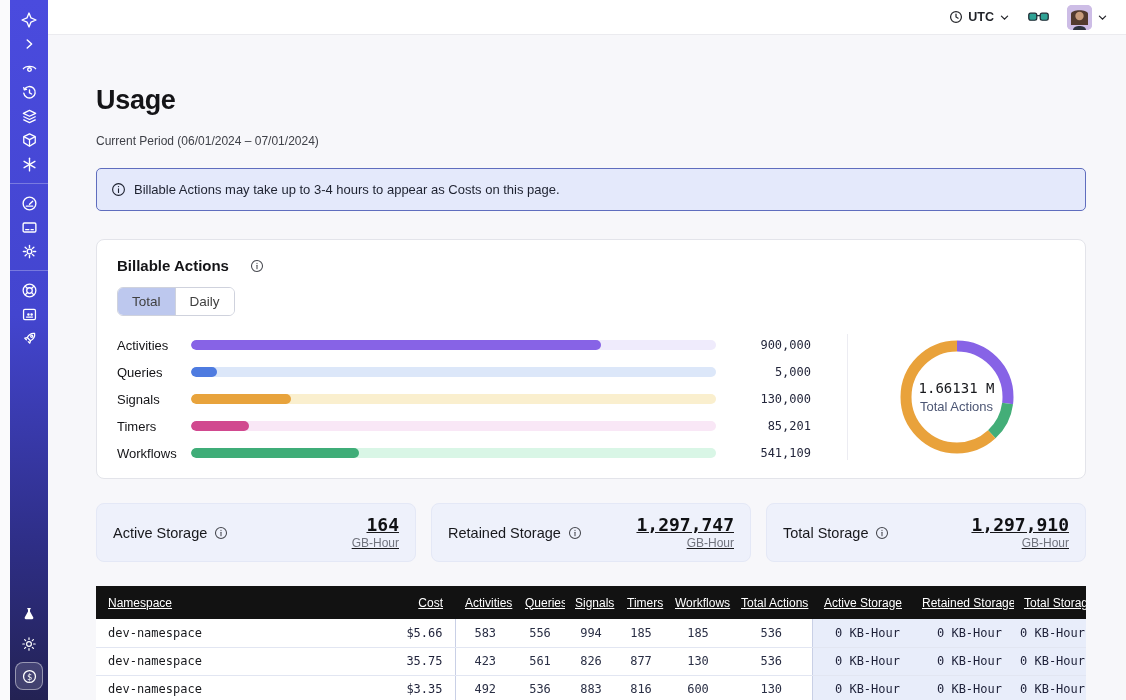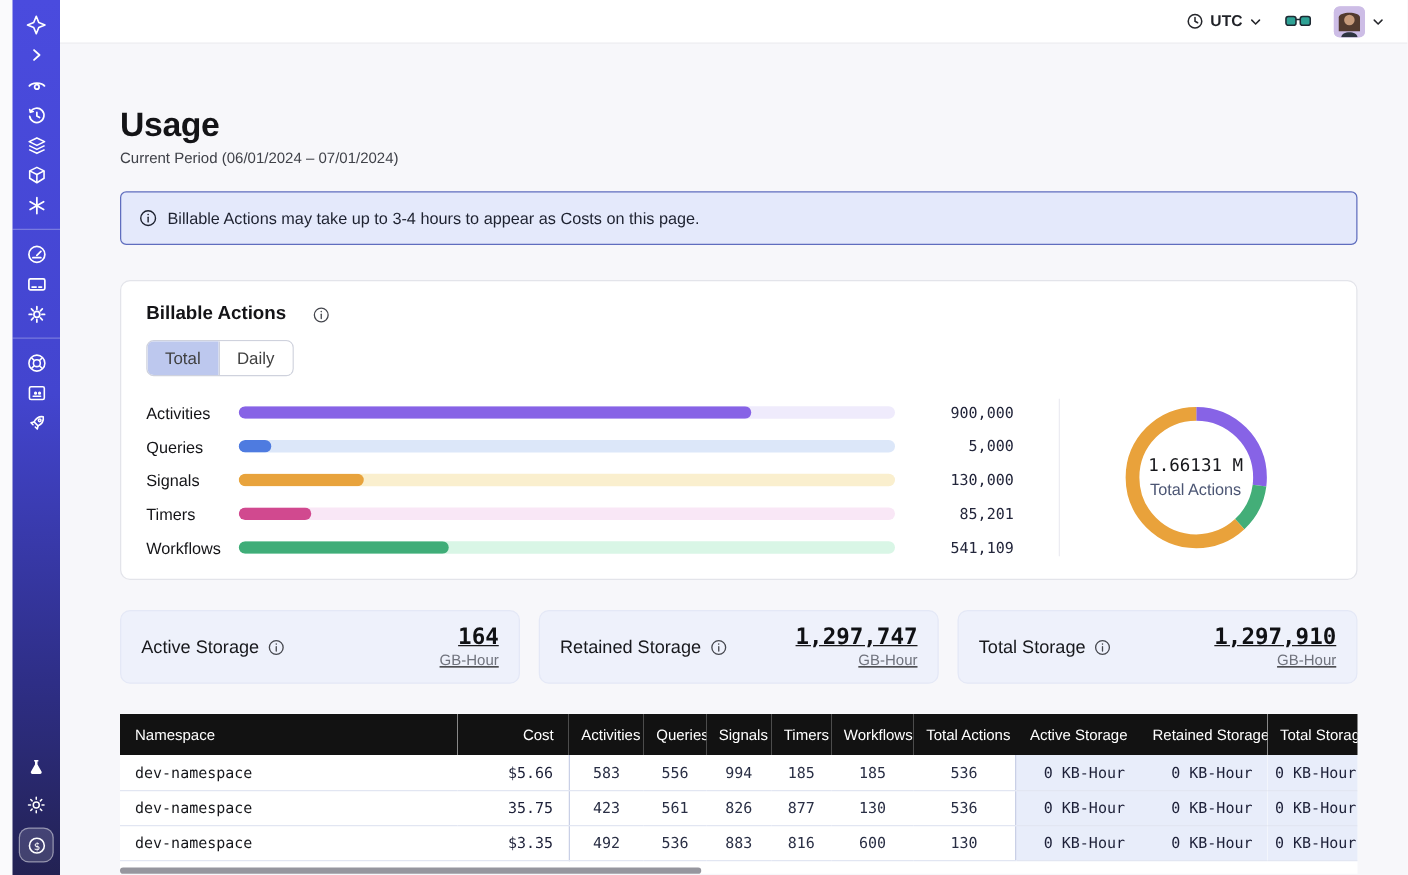--- a/index.html
+++ b/index.html
@@ -23,29 +23,29 @@
   .tz-group { display:flex; align-items:center; gap:5px; cursor:pointer; }
   .tz-label { font-size:12.5px; font-weight:600; color:#1F2127; }
   .avatar-group { display:flex; align-items:center; gap:5px; cursor:pointer; }
   .avatar { width:25px; height:25px; border-radius:5px; background:#CDBDE6; overflow:hidden; }
 
   
   .content { position:absolute; left:48px; right:0; top:35px; bottom:0; background:#F7F7FA; padding:0 40px 0 48px; overflow:hidden; }
 
   .page-header { margin-top:50px; display:flex; justify-content:space-between; align-items:flex-start; }
   .page-title { font-size:27px; font-weight:600; color:#141417; letter-spacing:-0.3px; }
-  .page-subtitle { margin-top:3px; font-size:12px; color:#3F4148; }
+  .page-subtitle { margin-top:18px; font-size:12px; color:#3F4148; }
   .period-btn { display:flex; align-items:center; gap:8px; background:#fff; border:1px solid #C9CCD6;
     border-radius:6px; height:34px; padding:0 14px; font-size:14px; font-weight:500; color:#17181C; cursor:pointer; }
 
   .banner { margin-top:20px; background:#E4E9FB; border:1px solid #5F6DBE; border-radius:5px;
     padding:13px 14px; display:flex; align-items:center; gap:8px; font-size:13px; color:#1E2230; }
 
   .chart-card { margin-top:28px; background:#fff; border:1px solid #E3E4EA; border-radius:8px; padding:17px 20px 18px; }
-  .chart-title-row { display:flex; align-items:flex-end; gap:21px; }
+  .chart-title-row { display:flex; align-items:center; gap:21px; }
   .chart-title { font-size:15px; font-weight:600; color:#141417; }
   .tabs { margin-top:13px; display:inline-flex; border:1px solid #CFD2DD; border-radius:6px; overflow:hidden; background:#fff; }
   .tab { padding:6px 14px; font-size:13.5px; color:#404040; cursor:pointer; background:#fff; }
   .tab.active { background:#BDC8EE; font-weight:500; }
   .tab + .tab { border-left:1px solid #CFD2DD; }
 
   .chart-body { margin-top:18px; display:flex; }
   .bars { flex:1; display:flex; flex-direction:column; gap:13px; padding-top:4px; }
   .bar-row { display:flex; align-items:center; height:14px; }
   .bar-label { width:74px; font-size:13px; color:#141417; flex:0 0 auto; }
@@ -62,21 +62,21 @@
   .storage-row { margin-top:24px; display:flex; gap:15px; }
   .storage-card { flex:1; background:#EEF1FB; border:1px solid #E4E8F6; border-radius:8px; height:59px;
     display:flex; align-items:center; justify-content:space-between; padding:0 16px; }
   .storage-label { display:flex; align-items:center; gap:7px; font-size:14.5px; color:#17181C; }
   .storage-right { text-align:right;text-decoration:underline; }
   .storage-value { font-family:"DejaVu Sans Mono", monospace; font-size:18px; font-weight:700; color:#101114; line-height:1.1; }
   .storage-unit { font-size:12px; color:#70737D; margin-top:2px; }
 
   .table-wrap { margin-top:24px; position:relative; background:#fff; }
   table { width:100%; border-collapse:collapse; table-layout:fixed; }
-  thead th { background:#121212; color:#fff; font-size:12px; font-weight:500; height:33px; padding:0 10px; white-space:nowrap; overflow:hidden; }
+  thead th { background:#121212; color:#fff; font-size:12px; font-weight:500; height:33px; padding:0 10px; white-space:nowrap; overflow:hidden;text-decoration:underline; }
   th.c-namespace { text-align:left; padding-left:12px; }
   th.c-cost { text-align:right; padding-right:12px; }
   th.c-count { text-align:center; }
   th.c-storage { text-align:right; padding-right:10px; }
   tbody td { height:28px; font-size:12.5px; border-bottom:1px solid #E2E6F2; background:#fff; padding:0 6px; white-space:nowrap; overflow:hidden; }
   td.c-namespace { padding-left:12px; font-family:"DejaVu Sans Mono", monospace; font-size:12px; }
   td.c-namespace a { color:#17181C; cursor:pointer; }
   td.c-cost { text-align:right; padding-right:12px; border-right:1px solid #C9D0E6; font-family:"DejaVu Sans Mono", monospace; font-size:12px; color:#1E2139; }
   td.c-count { text-align:center; font-family:"DejaVu Sans Mono", monospace; font-size:12px; color:#2A2F45; }
   td.c-storage { background:#E8EDFA; text-align:right; padding-right:12px; font-family:"DejaVu Sans Mono", monospace; font-size:12px; color:#1E2139; }

